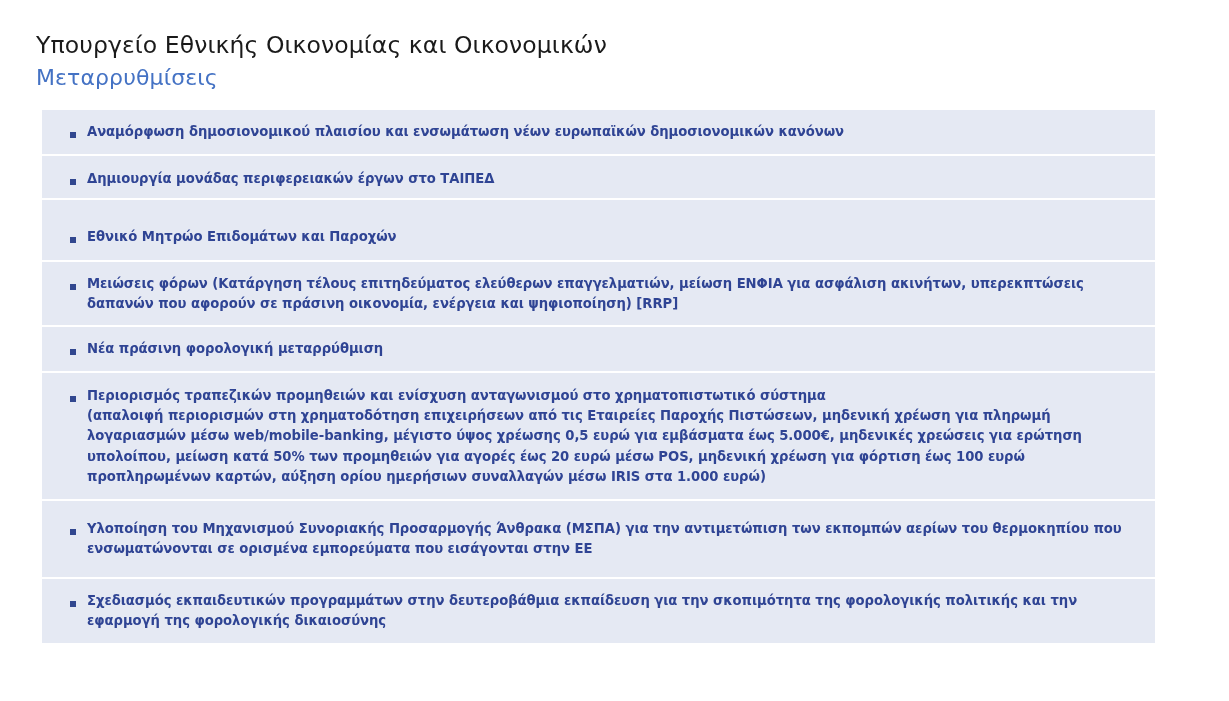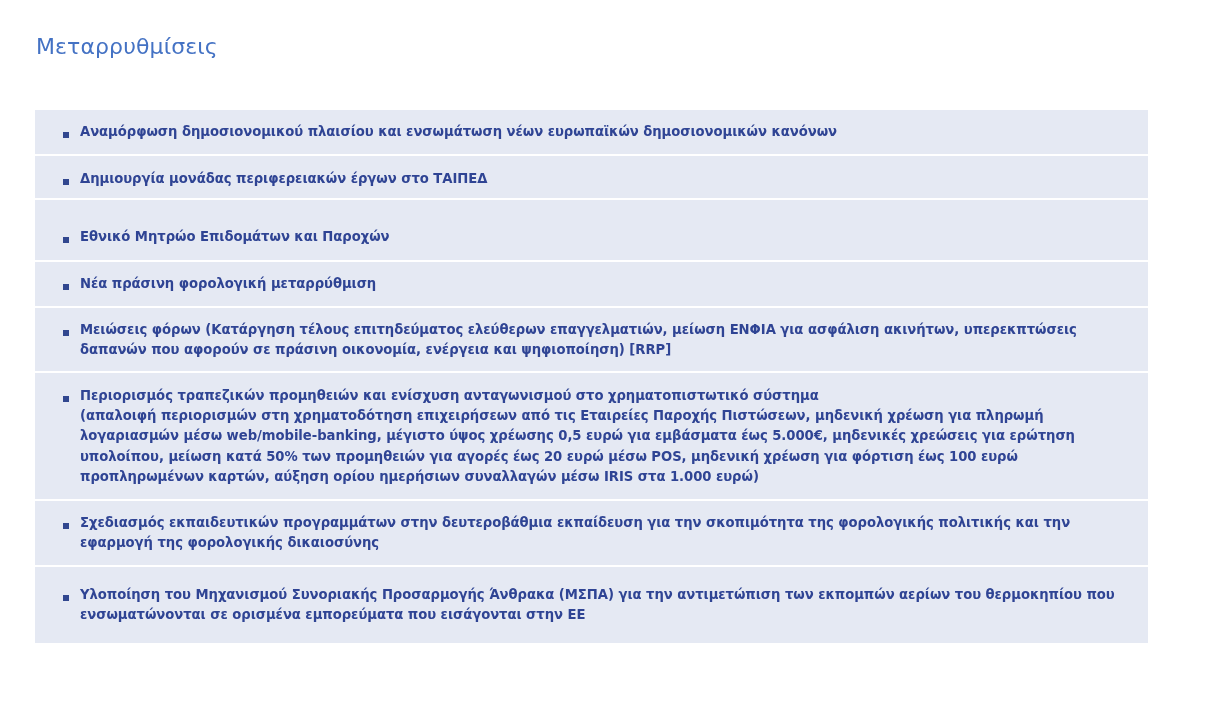--- a/index.html
+++ b/index.html
@@ -44,21 +44,21 @@
     color: #4472c4;
     line-height: 1.35;
     letter-spacing: 0.1px;
     margin-top: 2px;
     white-space: nowrap;
   }
 
   
   .panel {
     position: absolute;
-    left: 35px;
+    left: 42px;
     top: 110px;
     width: 1113px;
     background: #ffffff;
     display: flex;
     flex-direction: column;
   }
 
   .reform-row {
     background: #e5e9f3;
     display: flex;
@@ -108,20 +108,21 @@
   .h-7  { min-height: 116px; padding-top: 13px; padding-bottom: 12px; }
   .h-8  { min-height: 58px; padding-top: 12px; padding-bottom: 12px; }
   .h-9  { min-height: 62px; padding-top: 18px; padding-bottom: 18px; }
 </style>
 </head>
 <body>
 
 <div class="slide">
 
   <div class="header">
+    <div class="header-title">Υπουργείο Εθνικής Οικονομίας και Οικονομικών</div>
     <div class="header-subtitle">Μεταρρυθμίσεις</div>
   </div>
 
   <div class="panel">
 
     <div class="reform-row h-1">
       <div class="row-inner">
         <span class="bullet"></span>
         <div class="row-text">Αναμόρφωση δημοσιονομικού πλαισίου και ενσωμάτωση νέων ευρωπαϊκών δημοσιονομικών κανόνων</div>
       </div>
@@ -135,50 +136,50 @@
       </div>
     </div>
 
     <div class="reform-row h-4">
       <div class="row-inner">
         <span class="bullet"></span>
         <div class="row-text">Εθνικό Μητρώο Επιδομάτων και Παροχών</div>
       </div>
     </div>
 
+    <div class="reform-row h-5">
+      <div class="row-inner">
+        <span class="bullet"></span>
+        <div class="row-text">Μειώσεις φόρων (Κατάργηση τέλους επιτηδεύματος ελεύθερων επαγγελματιών, μείωση ΕΝΦΙΑ για ασφάλιση ακινήτων, υπερεκπτώσεις δαπανών που αφορούν σε πράσινη οικονομία, ενέργεια και ψηφιοποίηση) [RRP]</div>
+      </div>
+    </div>
+
     <div class="reform-row h-6">
       <div class="row-inner">
         <span class="bullet"></span>
         <div class="row-text">Νέα πράσινη φορολογική μεταρρύθμιση</div>
-      </div>
-    </div>
-
-    <div class="reform-row h-5">
-      <div class="row-inner">
-        <span class="bullet"></span>
-        <div class="row-text">Μειώσεις φόρων (Κατάργηση τέλους επιτηδεύματος ελεύθερων επαγγελματιών, μείωση ΕΝΦΙΑ για ασφάλιση ακινήτων, υπερεκπτώσεις δαπανών που αφορούν σε πράσινη οικονομία, ενέργεια και ψηφιοποίηση) [RRP]</div>
       </div>
     </div>
 
     <div class="reform-row h-7">
       <div class="row-inner">
         <span class="bullet"></span>
         <div class="row-text">Περιορισμός τραπεζικών προμηθειών και ενίσχυση ανταγωνισμού στο χρηματοπιστωτικό σύστημα
 (απαλοιφή περιορισμών στη χρηματοδότηση επιχειρήσεων από τις Εταιρείες Παροχής Πιστώσεων, μηδενική χρέωση για πληρωμή λογαριασμών μέσω web/mobile-banking, μέγιστο ύψος χρέωσης 0,5 ευρώ για εμβάσματα έως 5.000€, μηδενικές χρεώσεις για ερώτηση υπολοίπου, μείωση κατά 50% των προμηθειών για αγορές έως 20 ευρώ μέσω POS, μηδενική χρέωση για φόρτιση έως 100 ευρώ προπληρωμένων καρτών, αύξηση ορίου ημερήσιων συναλλαγών μέσω IRIS στα 1.000 ευρώ)</div>
       </div>
     </div>
 
+    <div class="reform-row h-9">
+      <div class="row-inner">
+        <span class="bullet"></span>
+        <div class="row-text">Υλοποίηση του Μηχανισμού Συνοριακής Προσαρμογής Άνθρακα (ΜΣΠΑ) για την αντιμετώπιση των εκπομπών αερίων του θερμοκηπίου που ενσωματώνονται σε ορισμένα εμπορεύματα που εισάγονται στην ΕΕ</div>
+      </div>
+    </div>
+
     <div class="reform-row h-8">
       <div class="row-inner">
         <span class="bullet"></span>
         <div class="row-text">Σχεδιασμός εκπαιδευτικών προγραμμάτων στην δευτεροβάθμια εκπαίδευση για την σκοπιμότητα της φορολογικής πολιτικής και την εφαρμογή της φορολογικής δικαιοσύνης</div>
       </div>
     </div>
 
-    <div class="reform-row h-9">
-      <div class="row-inner">
-        <span class="bullet"></span>
-        <div class="row-text">Υλοποίηση του Μηχανισμού Συνοριακής Προσαρμογής Άνθρακα (ΜΣΠΑ) για την αντιμετώπιση των εκπομπών αερίων του θερμοκηπίου που ενσωματώνονται σε ορισμένα εμπορεύματα που εισάγονται στην ΕΕ</div>
-      </div>
-    </div>
-
   </div>
 </div>
 
 </body></html>

